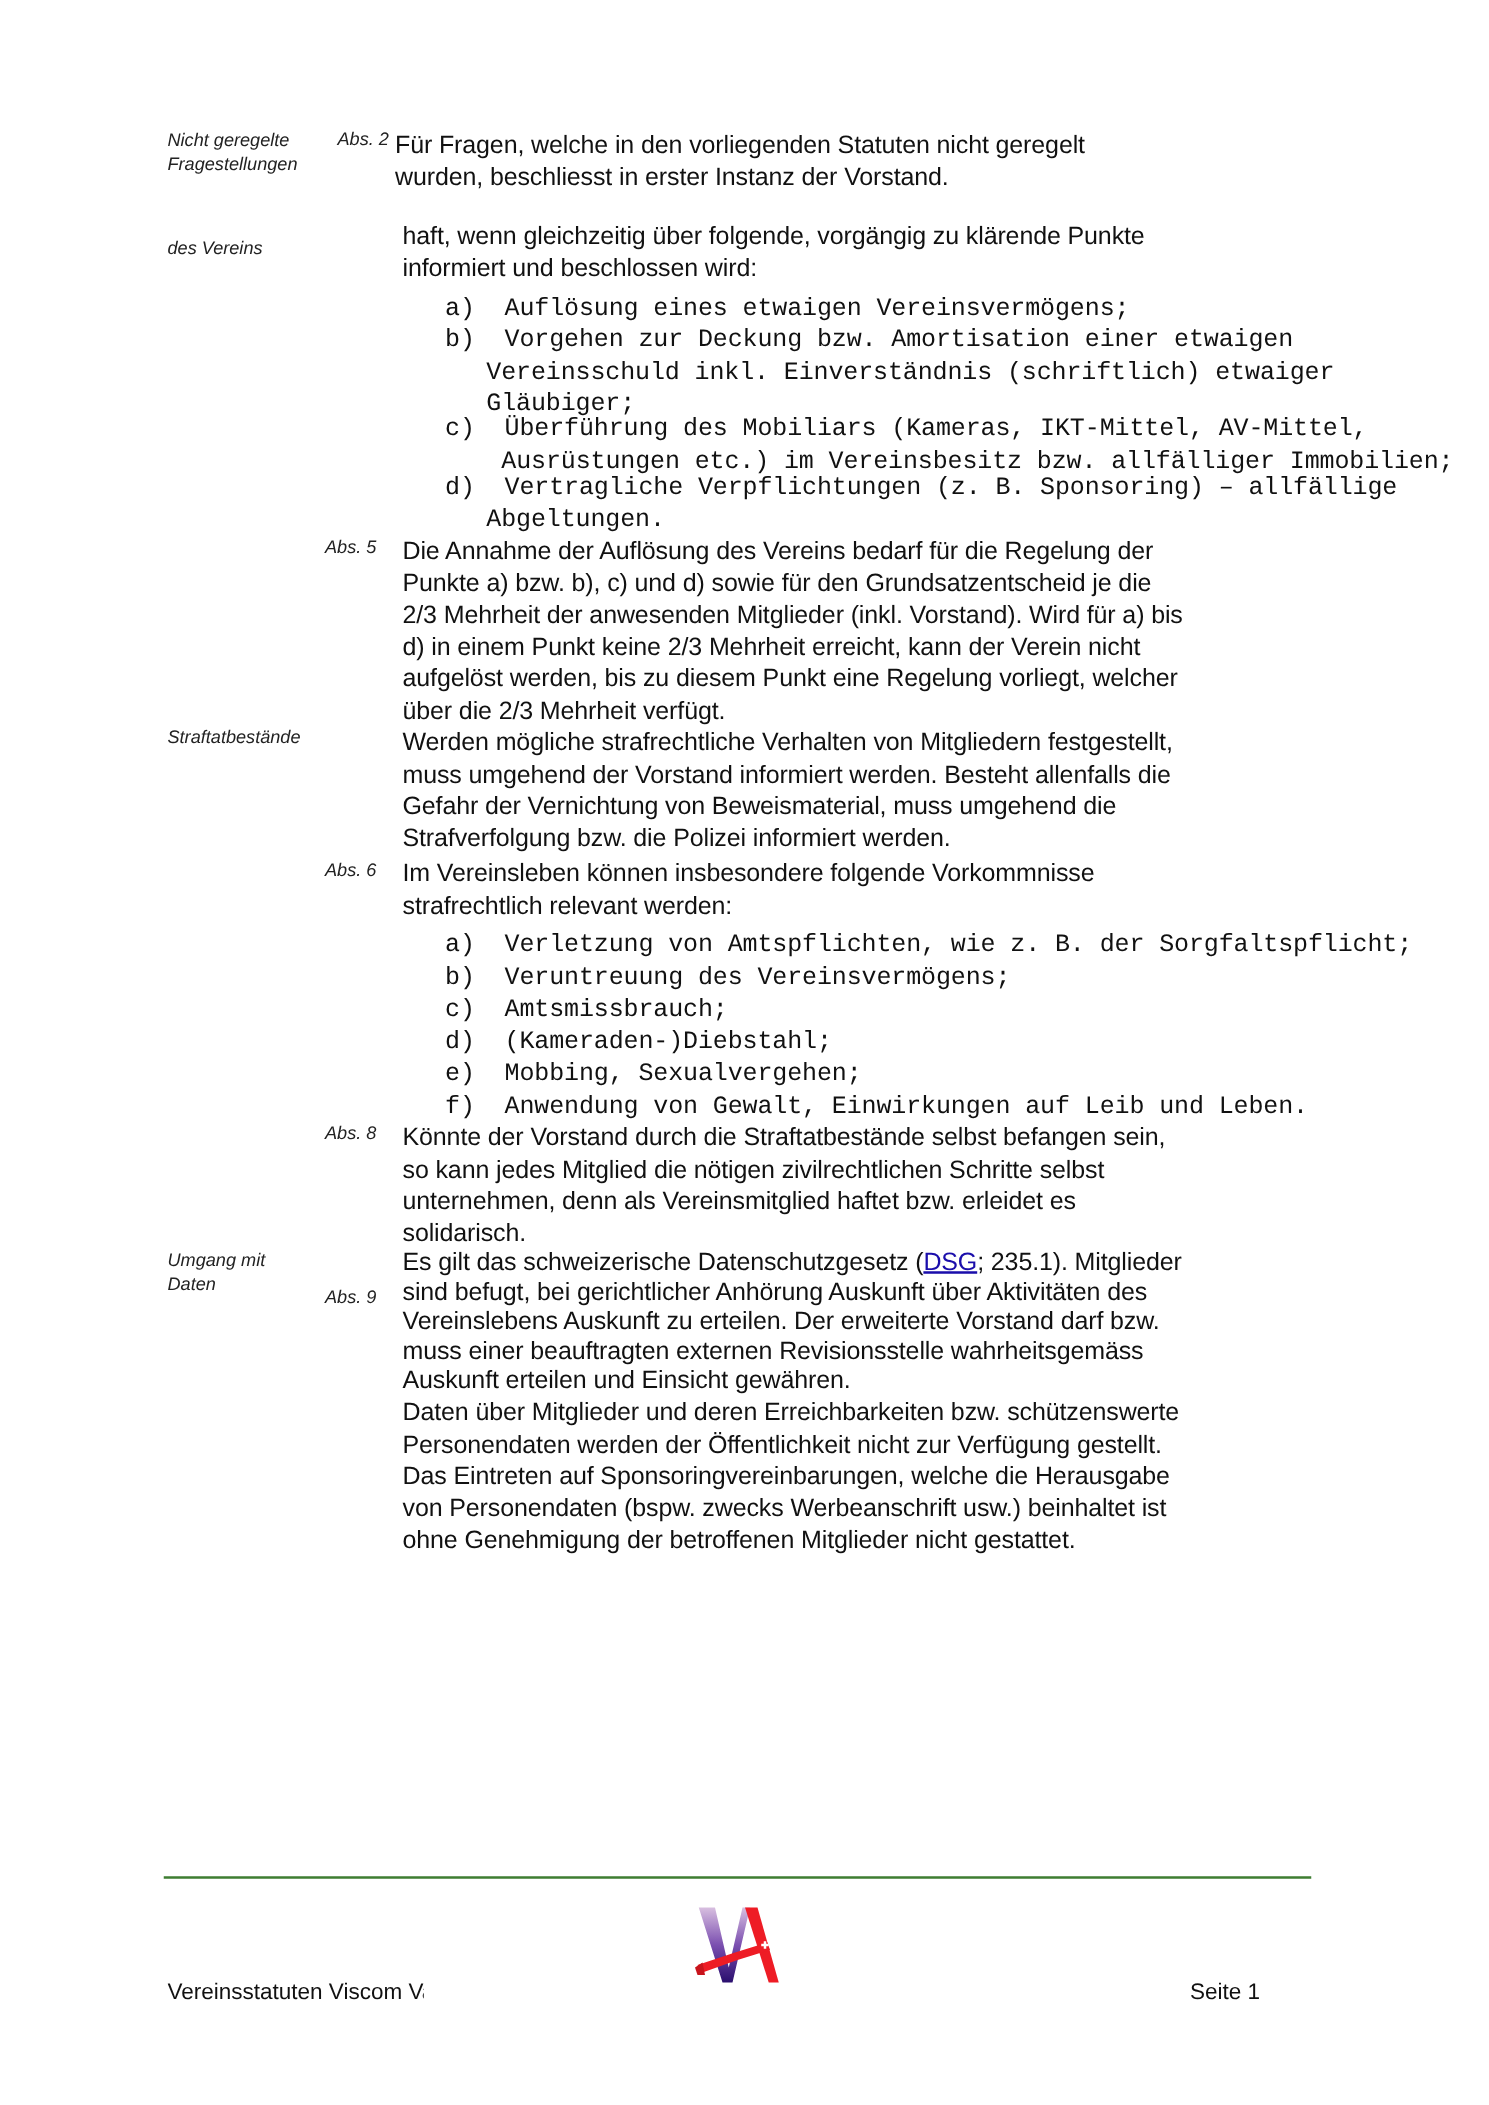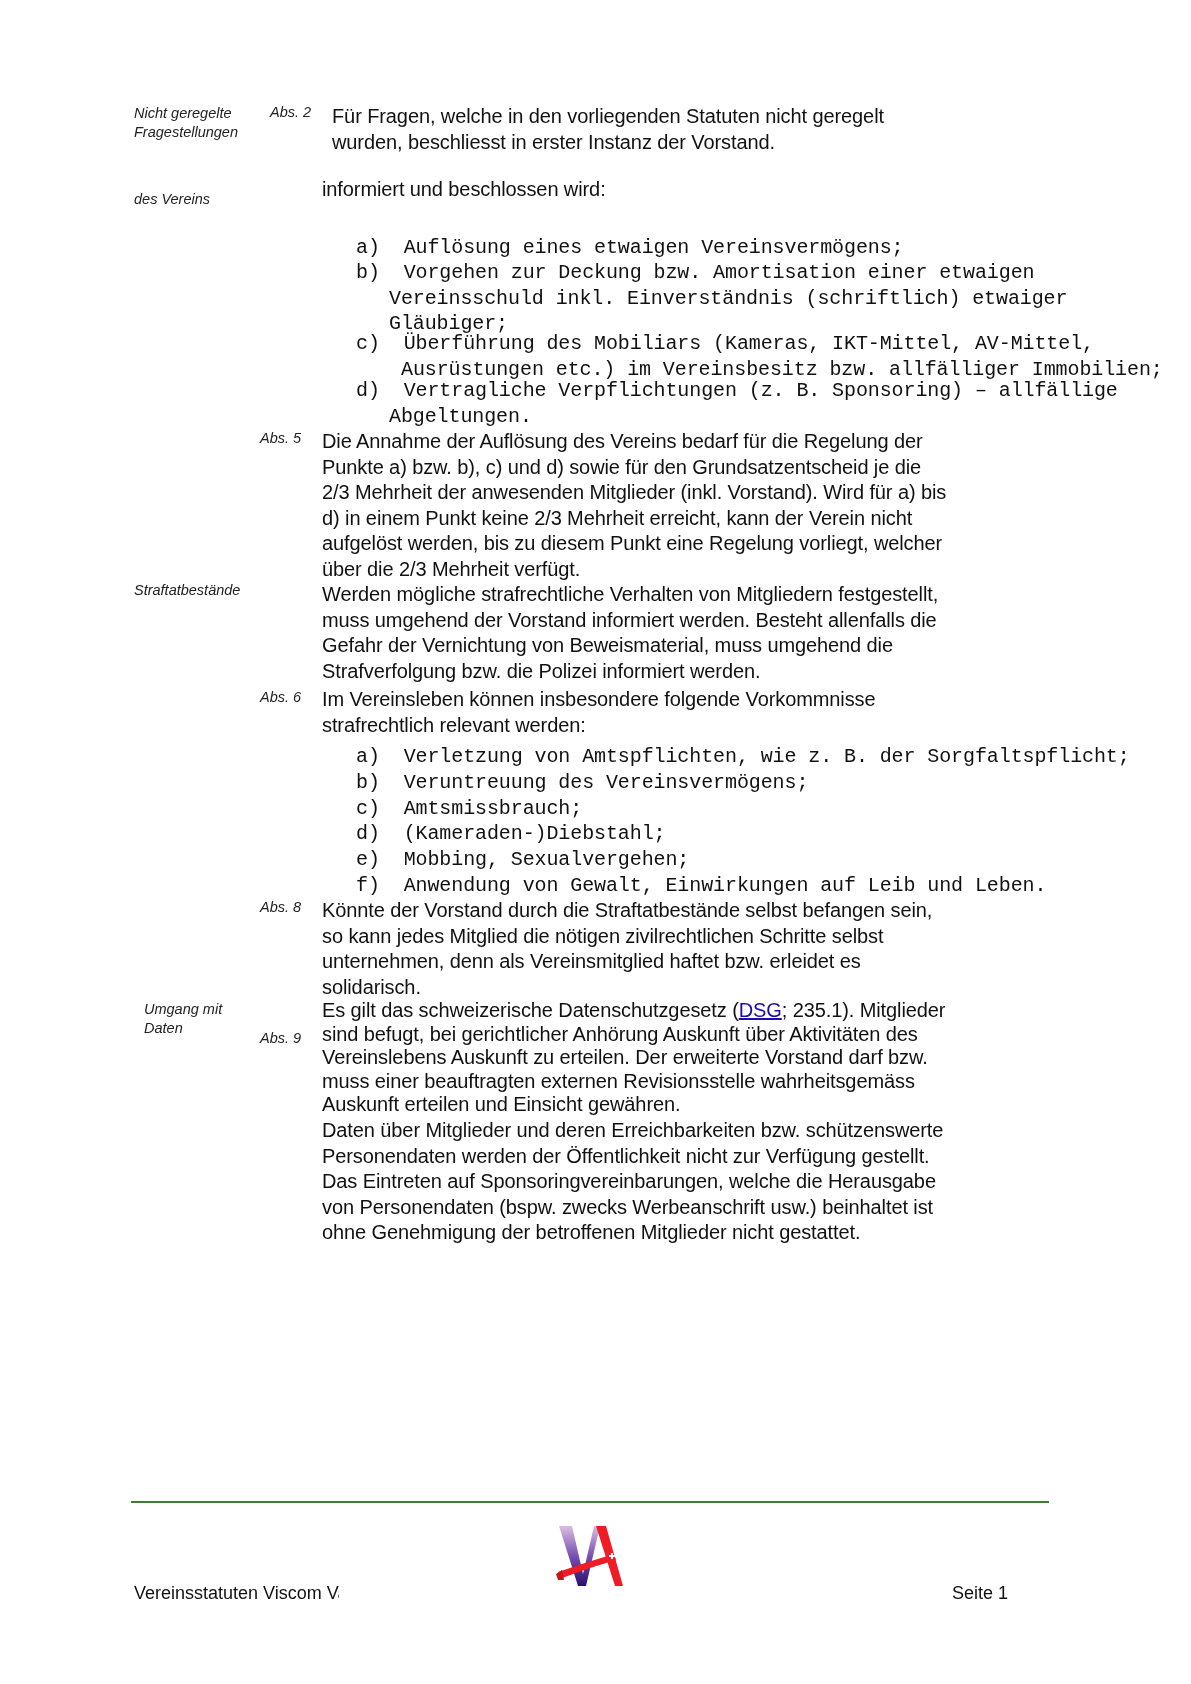--- a/index.html
+++ b/index.html
@@ -17,37 +17,38 @@
 </style>
 </head>
 <body>
 
 <div class="side" style="left:134px; top:104px;">
   <div>Nicht geregelte</div>
   <div>Fragestellungen</div>
 </div>
 <div class="side" style="left:134px; top:178px;margin-top:12px;">des Vereins</div>
 <div class="side" style="left:134px; top:581px;">Straftatbestände</div>
-<div class="side" style="left:144px; top:1000px;">
+<div class="side" style="left:134px; top:1000px;">
   <div>Umgang mit</div>
   <div>Daten</div>
 </div>
 
 <div class="abs" style="left:270px; top:103px;">Abs. 2</div>
 <div class="abs" style="left:260px; top:429px;">Abs. 5</div>
 <div class="abs" style="left:260px; top:688px;">Abs. 6</div>
 <div class="abs" style="left:260px; top:898px;">Abs. 8</div>
 <div class="abs" style="left:260px; top:1000px;margin-top:29px;">Abs. 9</div>
 
-<div class="txt" style="left:332px; top:104px;">
+<div class="txt" style="left:316px; top:104px;">
   <div>Für Fragen, welche in den vorliegenden Statuten nicht geregelt</div>
   <div>wurden, beschliesst in erster Instanz der Vorstand.</div>
 </div>
 
 <div class="txt" style="left:322px; top:177px;">
+  <div>haft, wenn gleichzeitig über folgende, vorgängig zu klärende Punkte</div>
   <div>informiert und beschlossen wird:</div>
 </div>
 
 <div class="li" style="left:356px; top:235px;">
   <span>a)</span>&nbsp;
   <span>Auflösung eines etwaigen Vereinsvermögens;</span>
 </div>
 <div class="li" style="left:356px; top:260px;">
   <div><span>b)</span>&nbsp;
   <span>Vorgehen zur Deckung bzw. Amortisation einer etwaigen</span></div>

